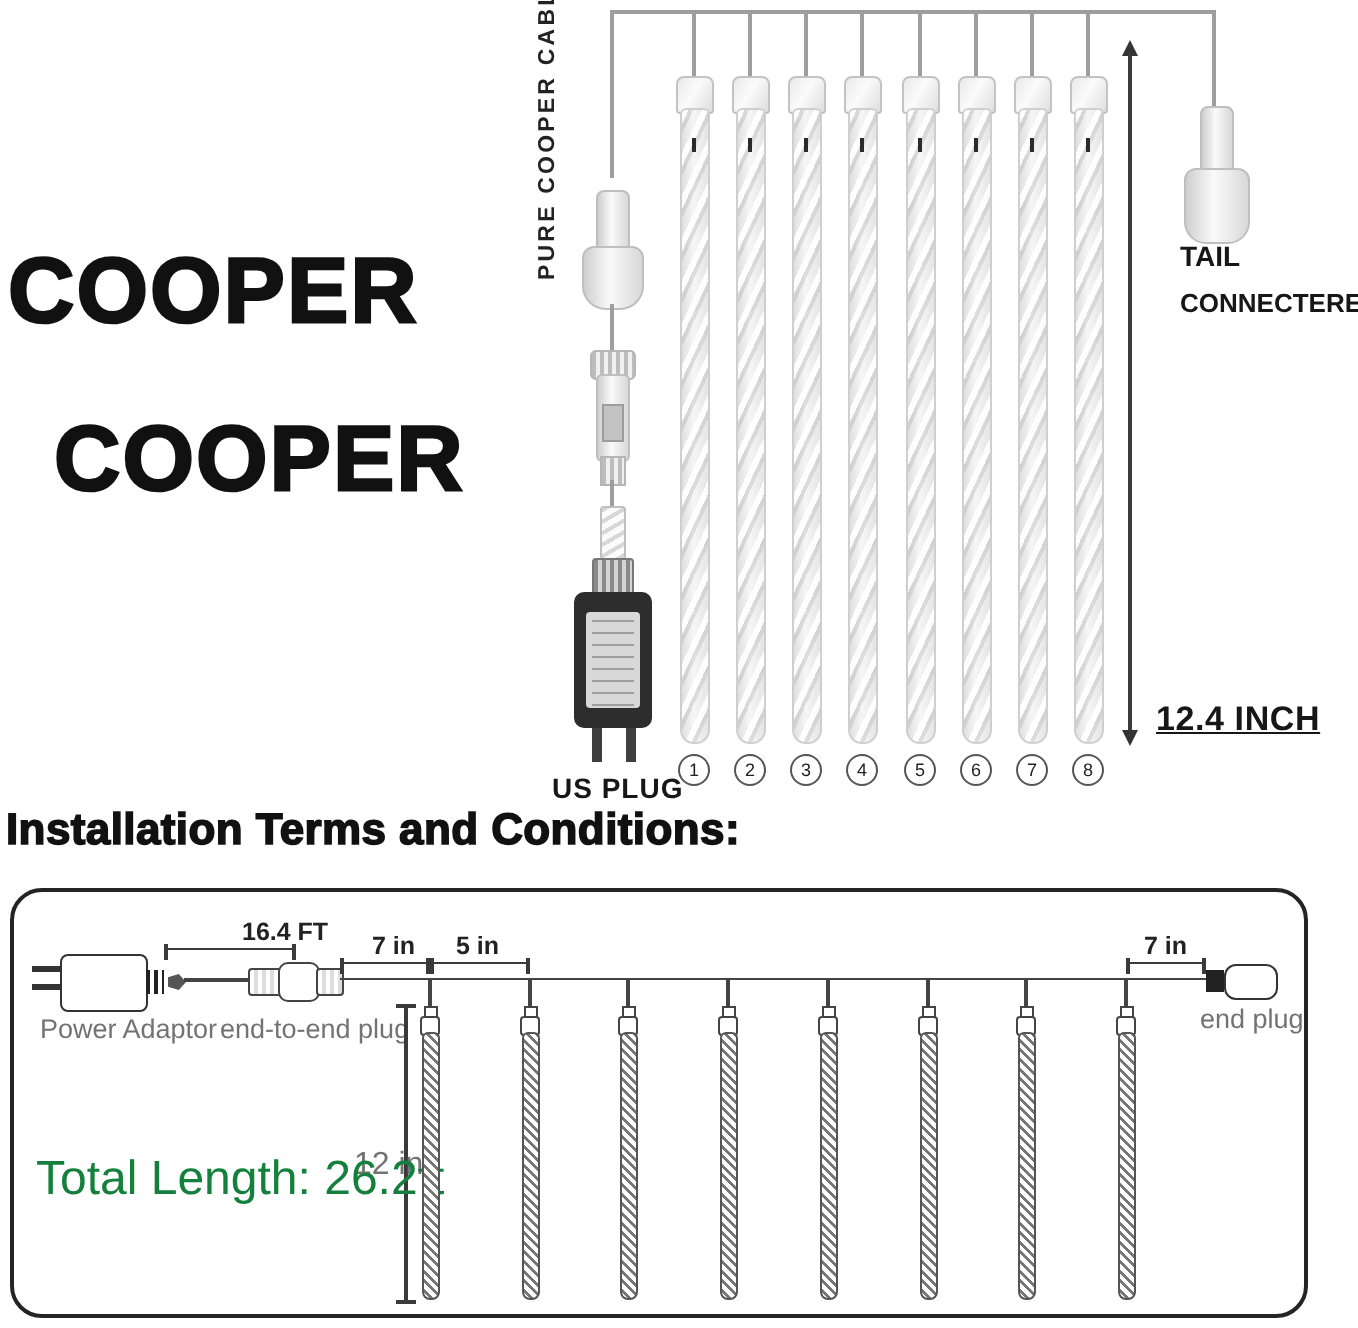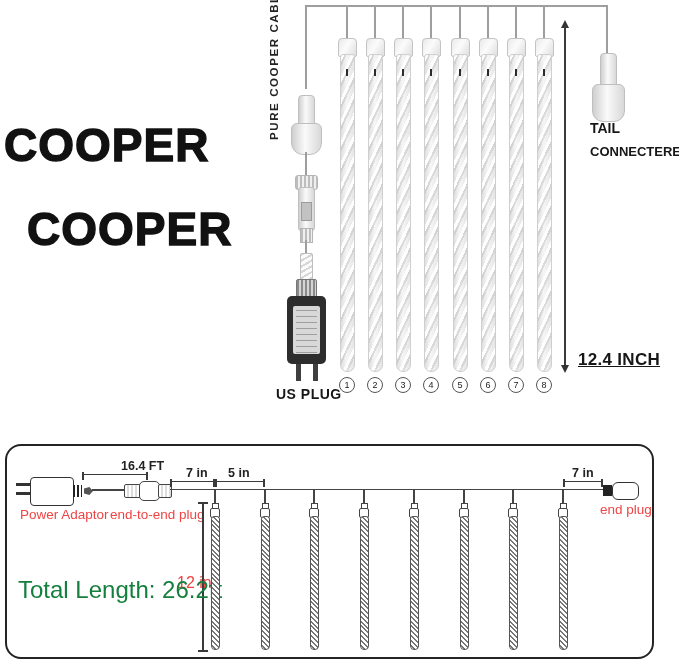--- a/index.html
+++ b/index.html
@@ -85,21 +85,21 @@
   .bt-notch{position:absolute;left:2px;top:13px;width:5px;height:5px;border:1px solid #444;background:#fff;}
   .bt-cap{position:absolute;left:0;top:18px;width:8px;height:8px;border:1px solid #444;background:#fff;border-radius:2px;}
   .bt-body{
     position:absolute;left:1px;top:26px;width:7px;height:132px;
     border:1px solid #555;border-radius:3px 3px 4px 4px;
     background:repeating-linear-gradient(45deg,#ffffff 0 2px,#777 2px 3.4px);
   }
 
   
   .bold-label{position:absolute;font-weight:900;color:#171717;white-space:nowrap;}
-  .soft-label{position:absolute;font-weight:500;color:#ef4444;white-space:nowrap;}
+  .soft-label{position:absolute;font-weight:500;color:#737373;white-space:nowrap;}
 
   .box{
     position:absolute;left:5px;top:444px;width:645px;height:211px;
     border:2.5px solid #242424;border-radius:16px;background:#fff;
   }
 
   .heading{
     position:absolute;left:3px;top:402px;font-size:22px;font-weight:800;
     -webkit-text-stroke:0.8px #111;letter-spacing:0.2px;white-space:nowrap;color:#111;
   }
@@ -204,20 +204,21 @@
     <div class="bold-label" style="left:578px;top:350px;font-size:17px;letter-spacing:0.3px;text-decoration:underline;">12.4 INCH</div>
 
     <div>
       <div class="plastic" style="left:600px;top:53px;width:15px;height:33px;border-radius:4px;"></div>
       <div class="plastic" style="left:592px;top:84px;width:31px;height:36px;border-radius:6px 6px 11px 11px;"></div>
     </div>
     <div class="bold-label" style="left:590px;top:120px;font-size:14px;">TAIL</div>
     <div class="bold-label" style="left:590px;top:144px;font-size:13px;">CONNECTERE</div>
   </div>
 
+  <div class="heading">Installation Terms and Conditions:</div>
 
   <div class="box"></div>
 
   <div>
 
     <div class="abs" style="left:16px;top:483px;width:15px;height:2.5px;background:#333;"></div>
     <div class="abs" style="left:16px;top:492px;width:15px;height:2.5px;background:#333;"></div>
     <div class="abs" style="left:30px;top:477px;width:42px;height:27px;border:1.8px solid #333;border-radius:4px;background:#fff;"></div>
     <div class="abs" style="left:73px;top:485px;width:9px;height:12px;background:repeating-linear-gradient(90deg,#222 0 2px,#fff 2px 4px);"></div>
     <div class="abs" style="left:84px;top:487px;width:9px;height:8px;background:#555;clip-path:polygon(0 20%,60% 0,100% 50%,60% 100%,0 80%);"></div>

